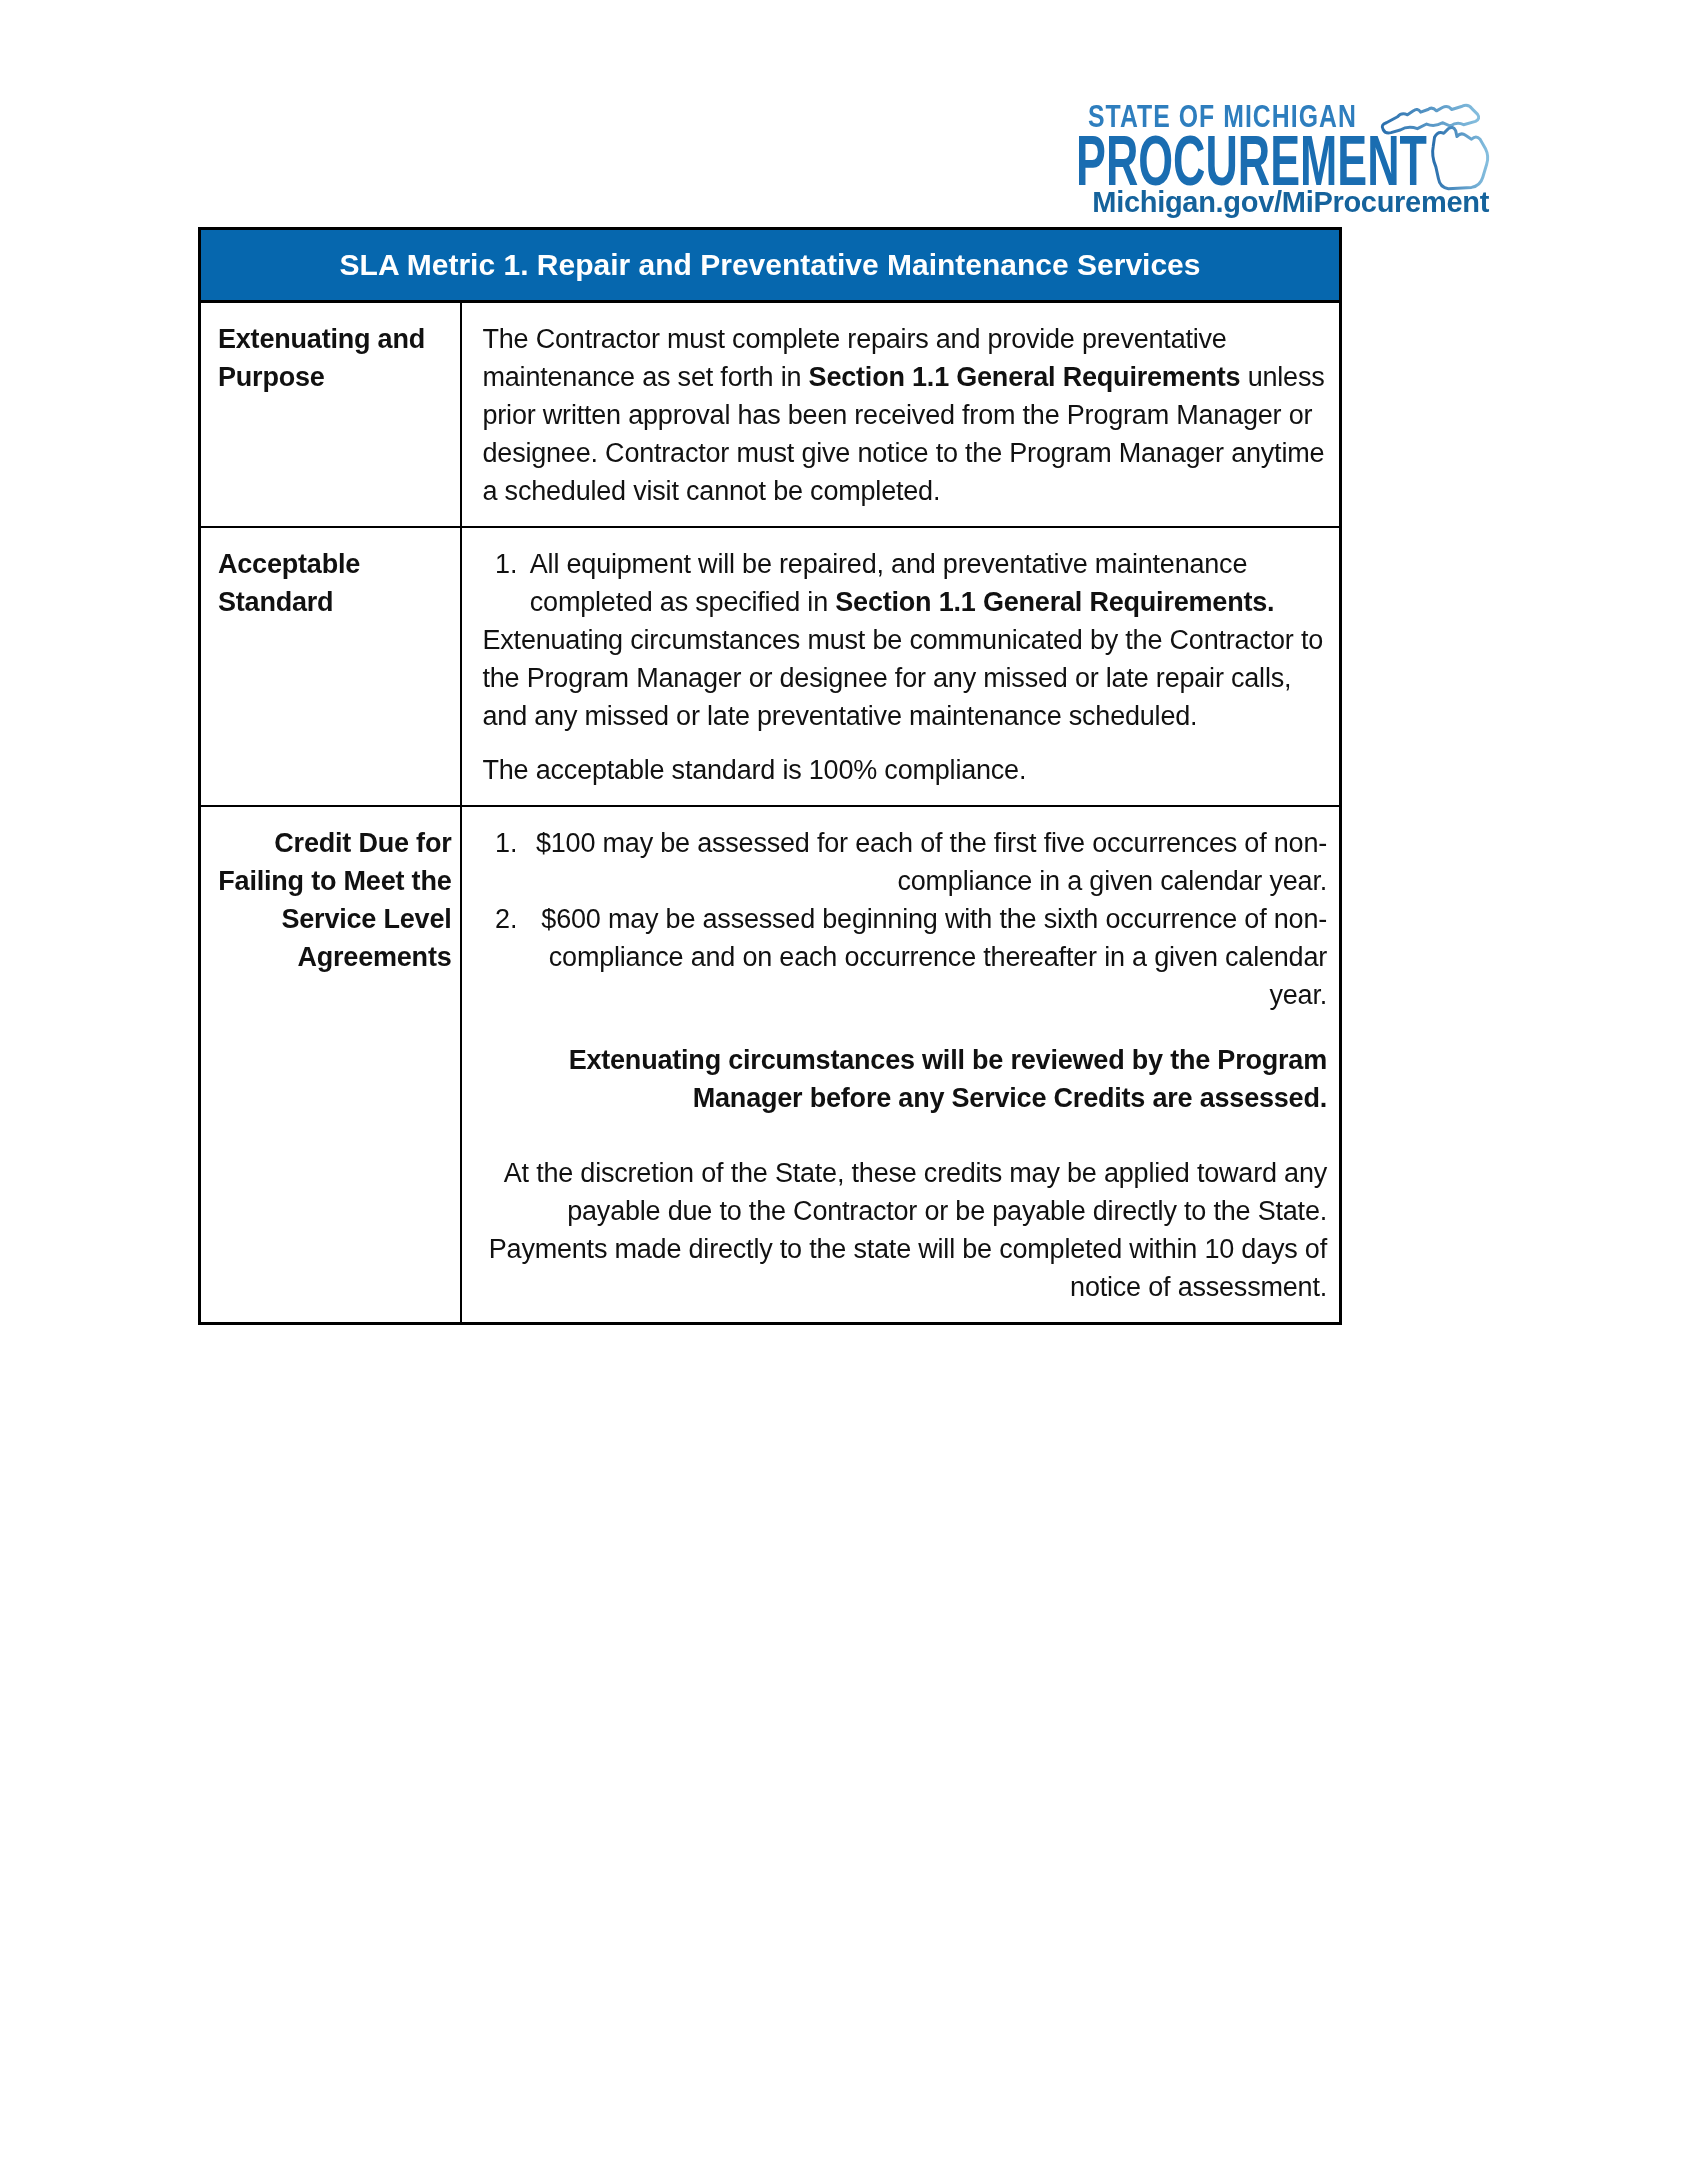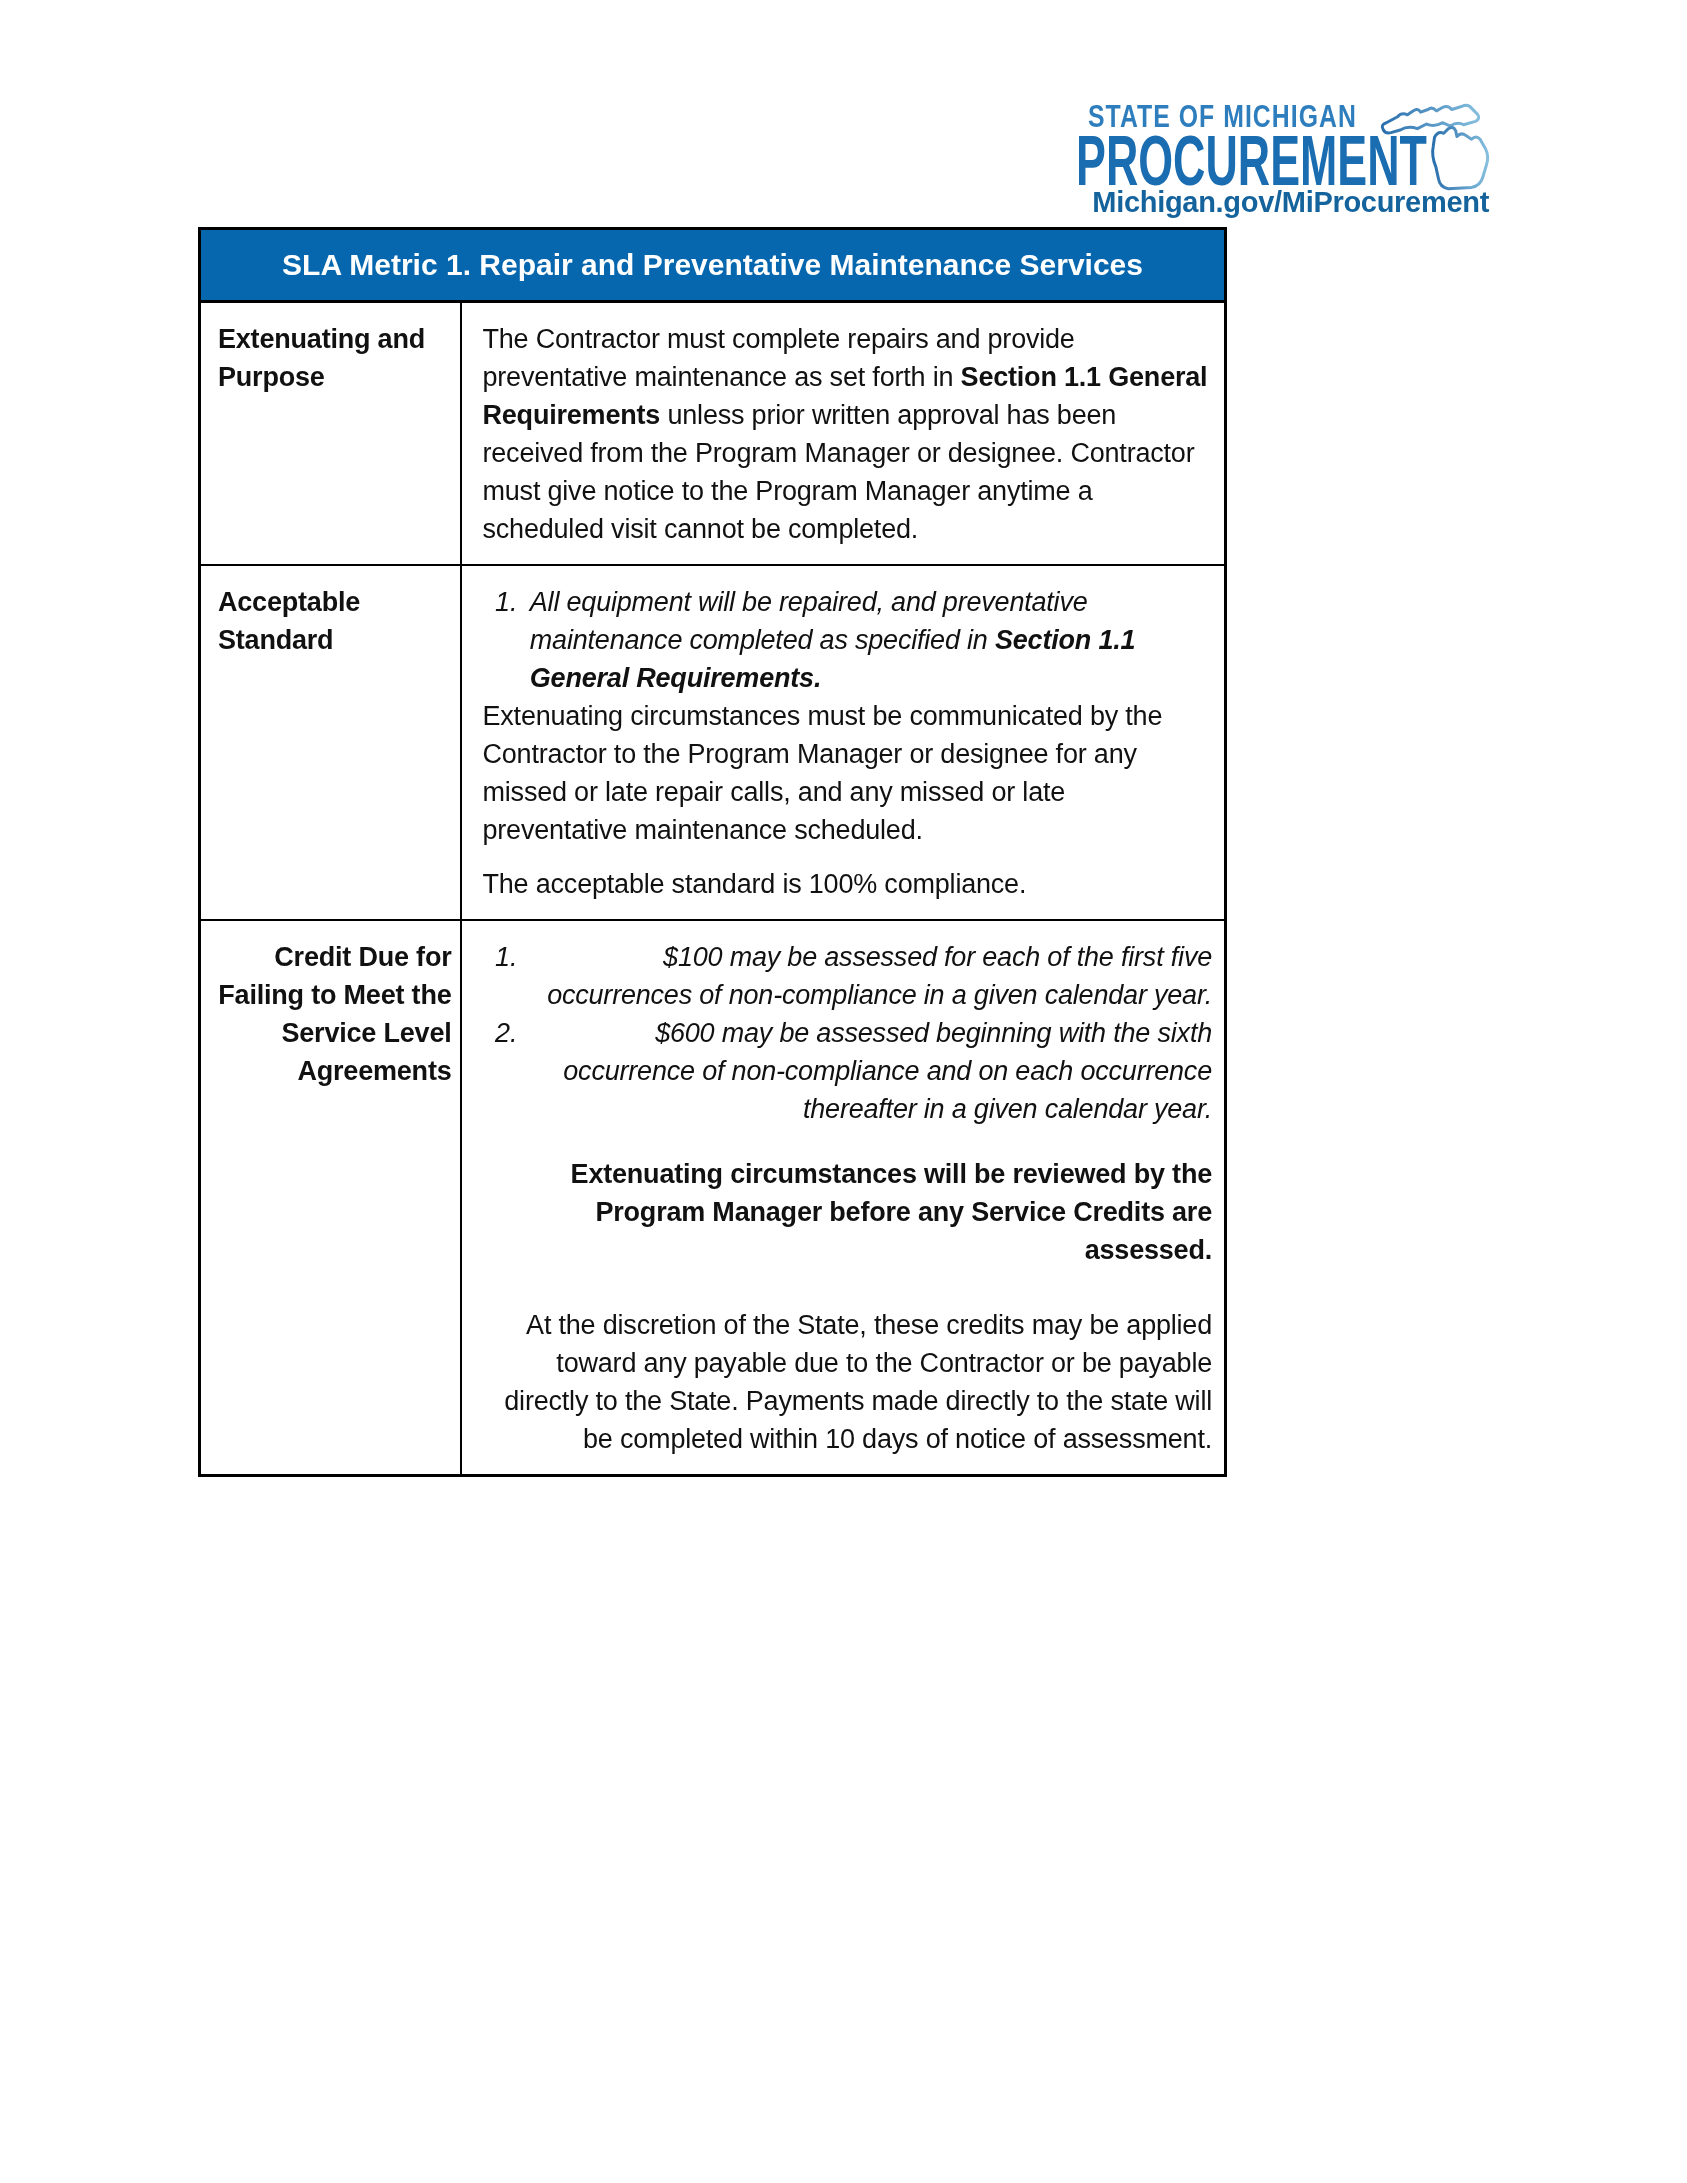--- a/index.html
+++ b/index.html
@@ -27,21 +27,21 @@
   .mi-icon { position:absolute; left:1379px; top:95px; width:119px; height:99px; }
   .brand-url {
     position:absolute; top:186px; right:198px;
     font-size:29px; font-weight:700; color:#15639C;
     letter-spacing:-0.3px; white-space:nowrap;
   }
 
   
   table.sla-table {
     position:absolute; left:198px; top:227px;
-    width:1029px;
+    width:1144px;
     border-collapse:collapse; table-layout:fixed;
     border:3.3px solid #000;
   }
   col.c1 { width:261px; }
   th.table-title {
     background:#0667AE; color:#ffffff;
     font-size:30px; font-weight:700; text-align:center;
     padding:18px 6.6px; border:3.3px solid #000;
   }
   td {
@@ -50,21 +50,21 @@
     font-size:27px; line-height:38px;
     letter-spacing:-0.2px;
   }
   tr.r1 td { height:218px; }
   tr.r2 td { height:266px; }
   tr.r3 td { height:442px;text-align:right; }
   td.cell-label { font-weight:700; padding:17px 8px 16px 17px; line-height:38px; }
   td.cell-content { padding:17px 12px 16px 21px; }
   td.cell-content b { letter-spacing:-0.2px;text-align:right; }
   ol { margin:0; padding-left:42px; }
-  li { padding-left:5.3px;font-style:italic; }
+  li { padding-left:5.3px; }
   p { margin:0; }
   .gap-line { margin-top:16px; }
   .gap-md   { margin-top:26.5px;font-weight:bold; }
   .gap-lg   { margin-top:37px; }
 </style>
 </head>
 <body>
 
 <div class="brand-line1">STATE OF MICHIGAN</div>
 <div class="brand-line2">PROCUREMENT</div>

